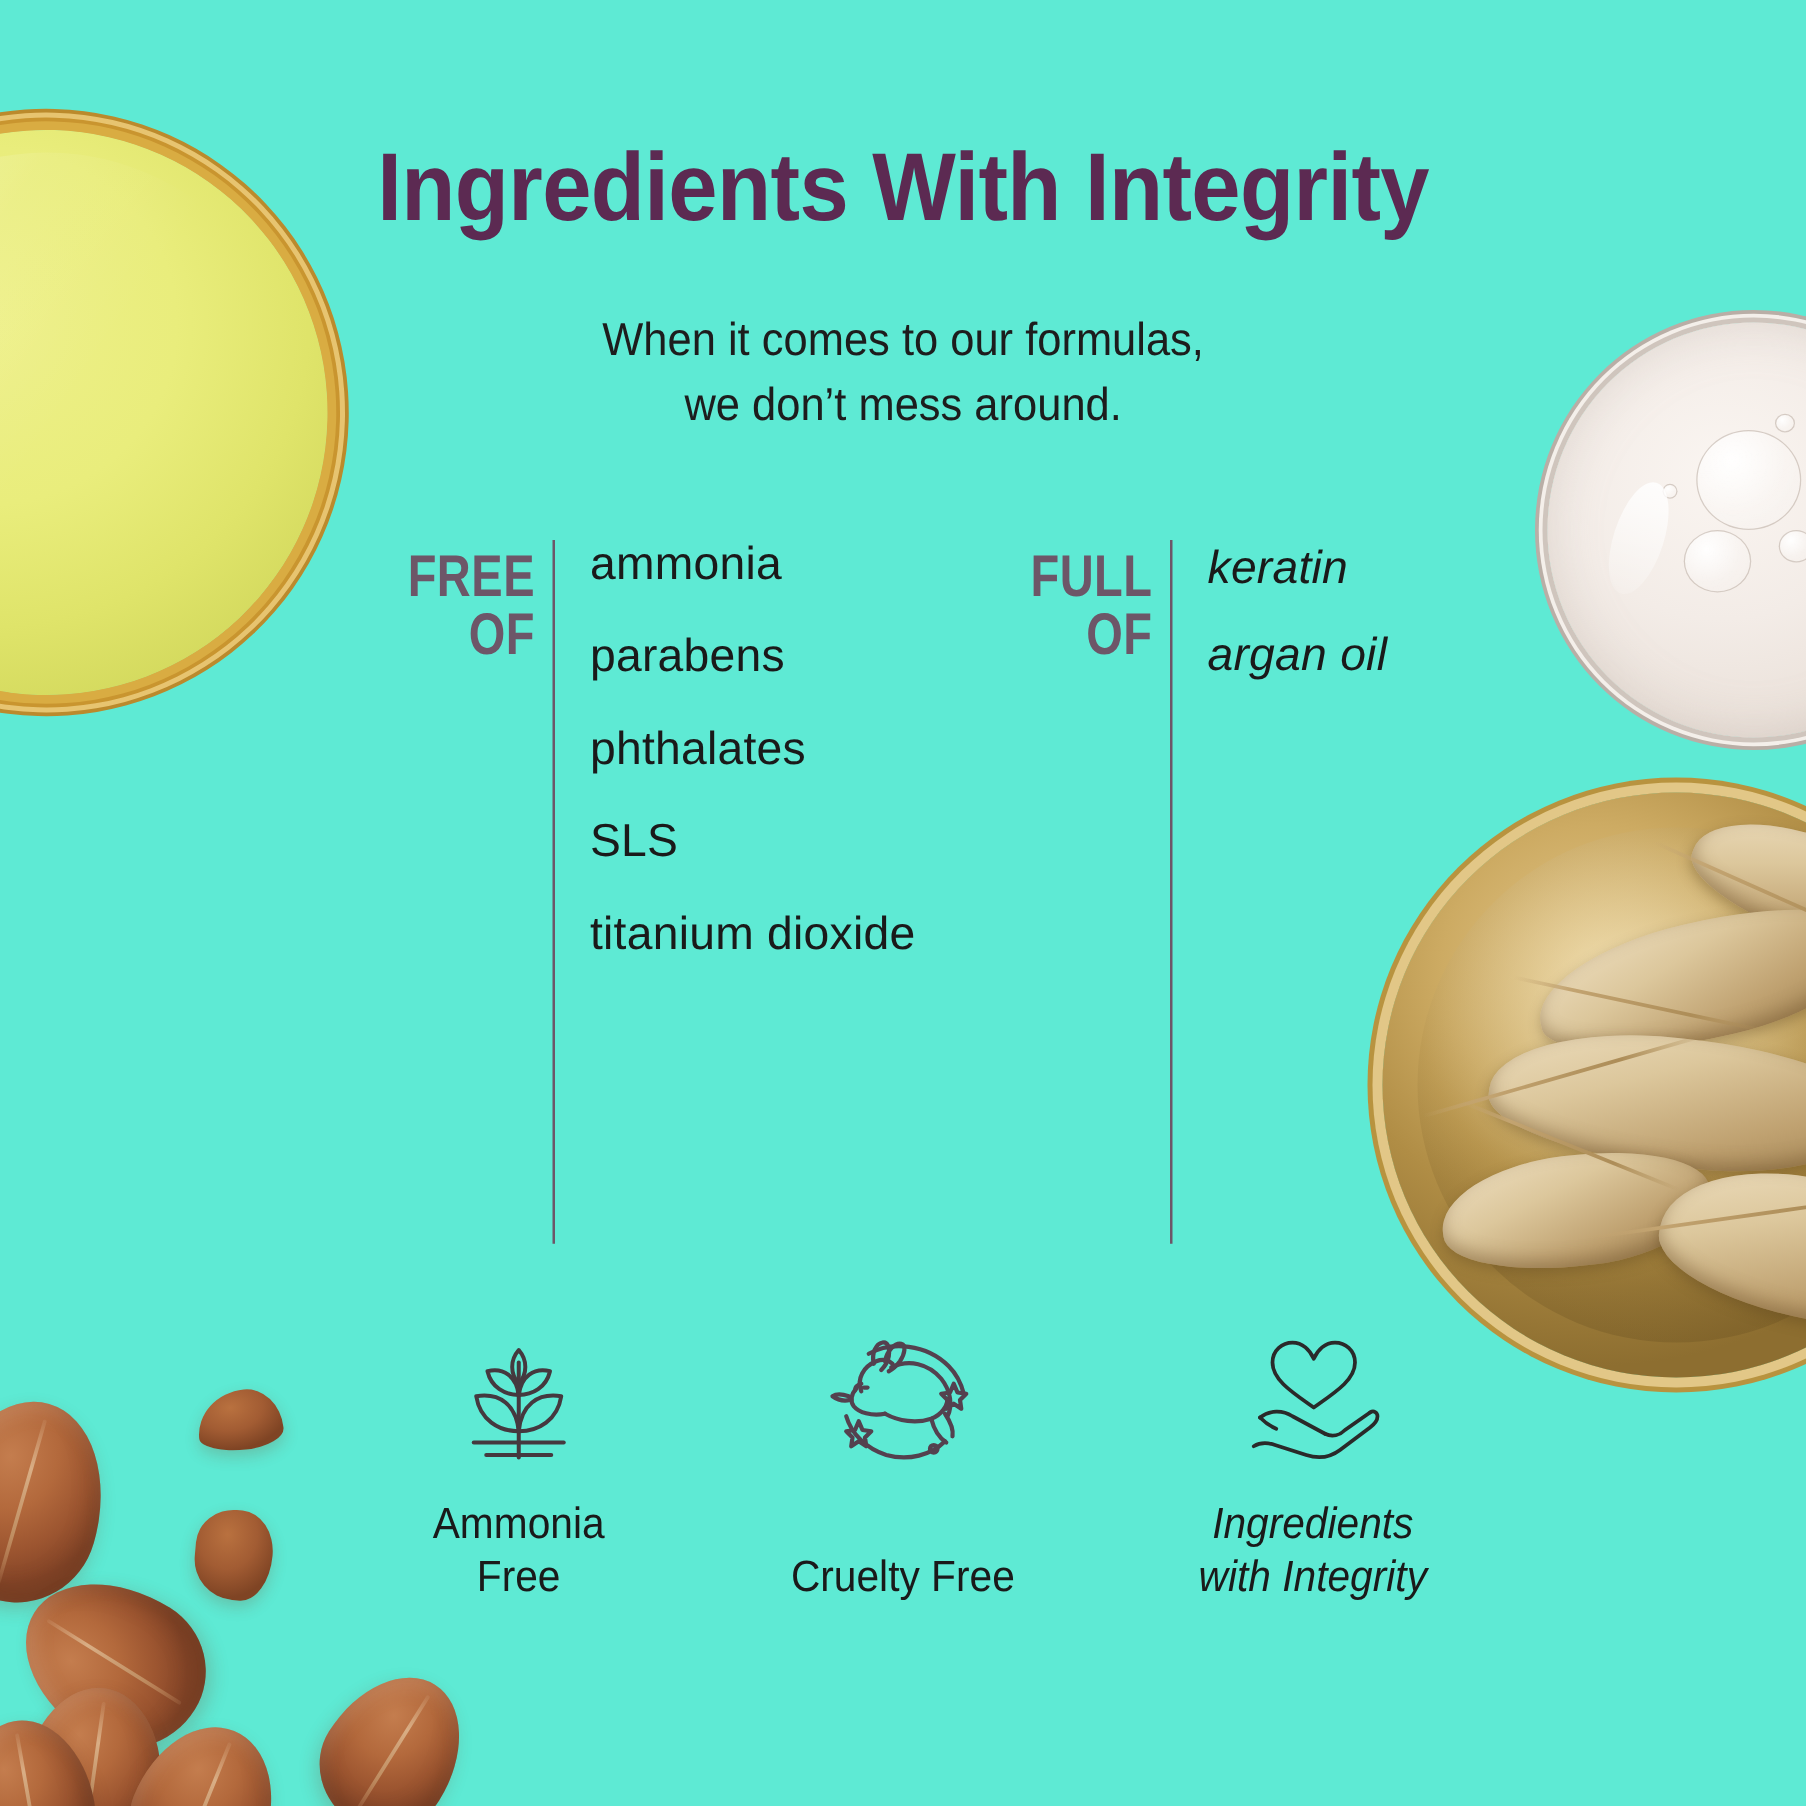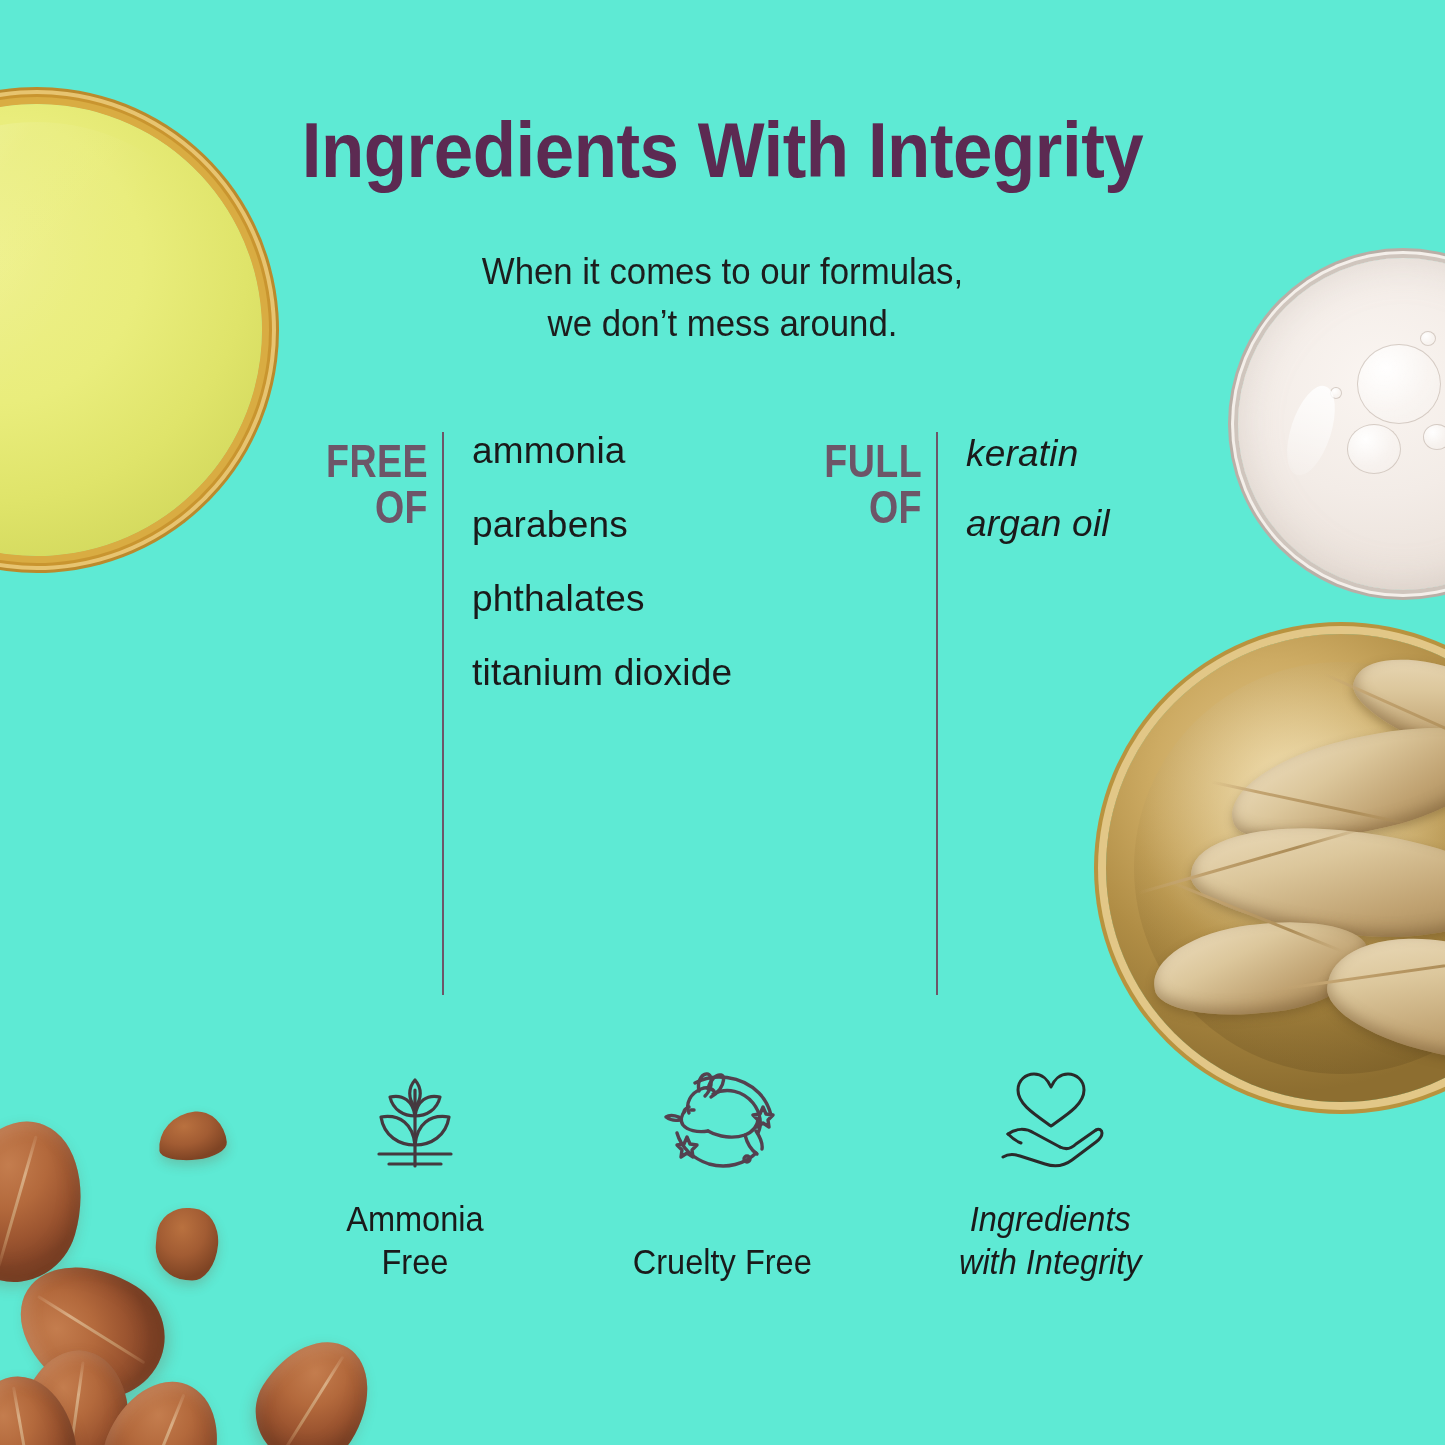--- a/index.html
+++ b/index.html
@@ -213,20 +213,21 @@
   <div class="ing-col" id="free-col">
     <div class="col-label">
       <span>FREE</span>
       <span>OF</span>
     </div>
     <div class="col-rule"></div>
     <ul class="ing-list">
       <li>ammonia</li>
       <li>parabens</li>
       <li>phthalates</li>
+      <li>SLS</li>
       <li>titanium dioxide</li>
     </ul>
   </div>
 
   <div class="ing-col" id="full-col">
     <div class="col-label">
       <span>FULL</span>
       <span>OF</span>
     </div>
     <div class="col-rule"></div>

